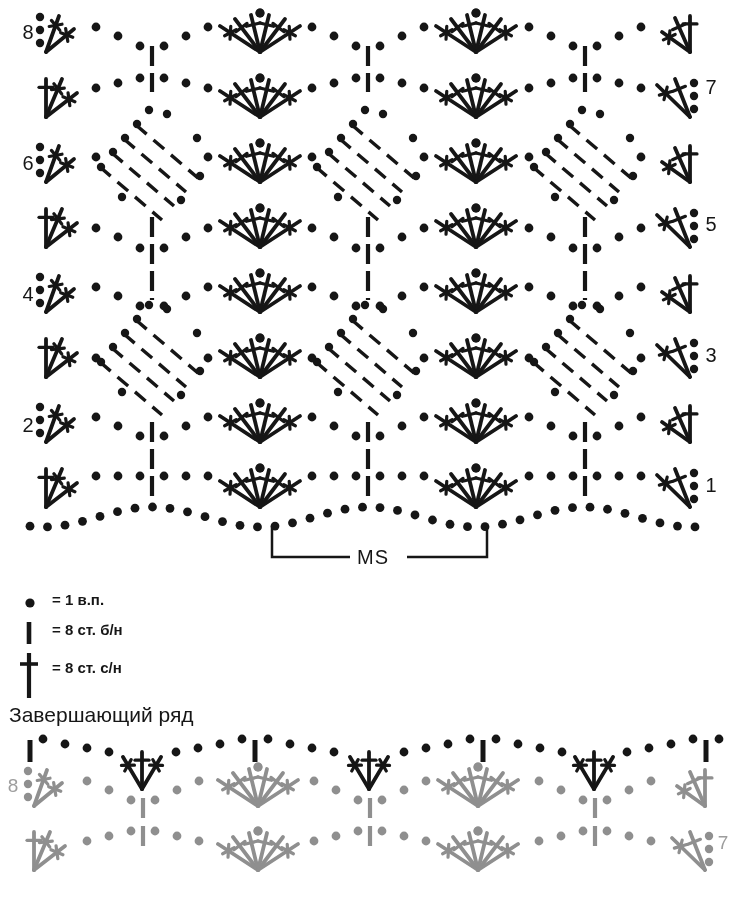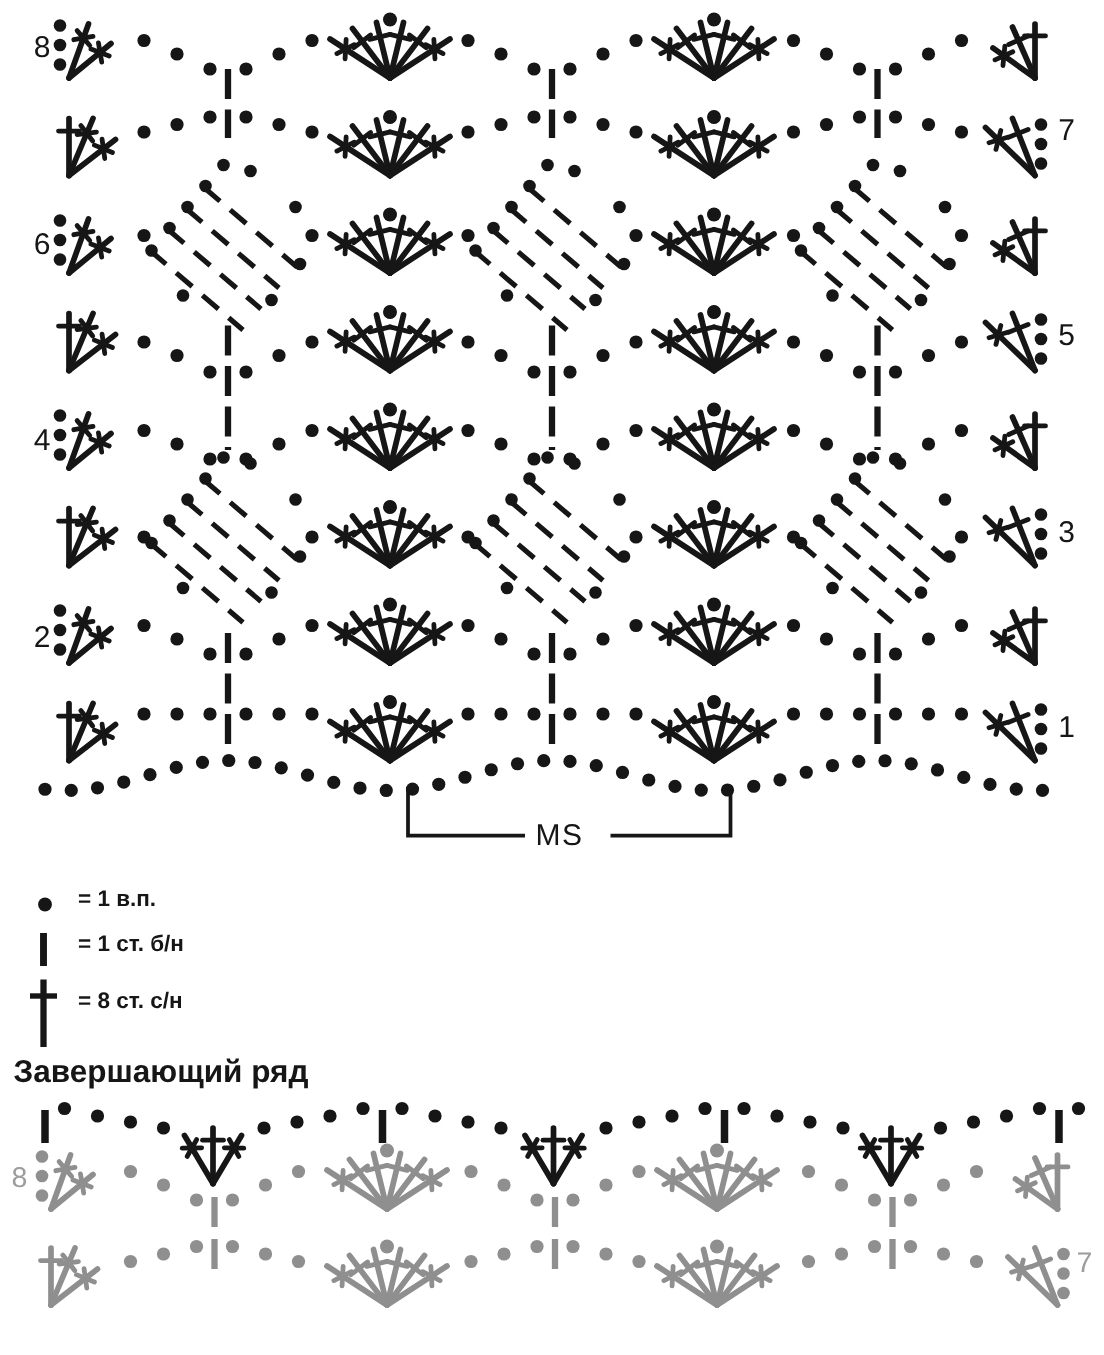--- a/index.html
+++ b/index.html
@@ -2,21 +2,21 @@
 <html><head>
 <meta charset="utf-8">
 <style>
   html,body{margin:0;padding:0;background:#ffffff;}
   .stage{position:relative;width:736px;height:903px;background:#fff;overflow:hidden;
          font-family:"Liberation Sans","DejaVu Sans",sans-serif;}
   .stage svg{position:absolute;left:0;top:0;}
   .txt{position:absolute;color:#161616;white-space:nowrap;}
   .note{font-size:22px;letter-spacing:0.2px;}
   .legend-label{font-size:15px;font-weight:bold;}
-  .heading{font-size:21px;font-weight:bold;}
+  .heading{font-size:21px;font-weight:normal;}
   .num{font-size:20px;width:24px;text-align:center;}
   .num-gray{color:#9d9d9d;font-size:19px;}
   .ms{font-size:20px;letter-spacing:1px;width:46px;text-align:left;}
 </style>
 </head>
 <body>
 
 <div class="stage">
   <svg id="chart" width="736" height="903" viewBox="0 0 736 903">
       <g>
@@ -993,19 +993,19 @@
   <span class="txt num" style="left:16px;top:152px">6</span>
   <span class="txt num" style="left:16px;top:283px">4</span>
   <span class="txt num" style="left:16px;top:414px">2</span>
   <span class="txt num" style="left:699px;top:76px">7</span>
   <span class="txt num" style="left:699px;top:213px">5</span>
   <span class="txt num" style="left:699px;top:344px">3</span>
   <span class="txt num" style="left:699px;top:474px">1</span>
 
   <span class="txt ms" style="left:357px;top:546px">MS</span>
   <span class="txt legend-label" style="left:52px;top:591px">= 1 в.п.</span>
-  <span class="txt legend-label" style="left:52px;top:621px">= 1 ст. б/н</span>
+  <span class="txt legend-label" style="left:52px;top:621px">= 8 ст. б/н</span>
   <span class="txt legend-label" style="left:52px;top:659px">= 8 ст. с/н</span>
 
   <span class="txt heading" style="left:9px;top:703px">Завершающий ряд</span>
   <span class="txt num num-gray" style="left:1px;top:775px">8</span>
   <span class="txt num num-gray" style="left:711px;top:832px">7</span>
 </div>
 
 </body></html>

